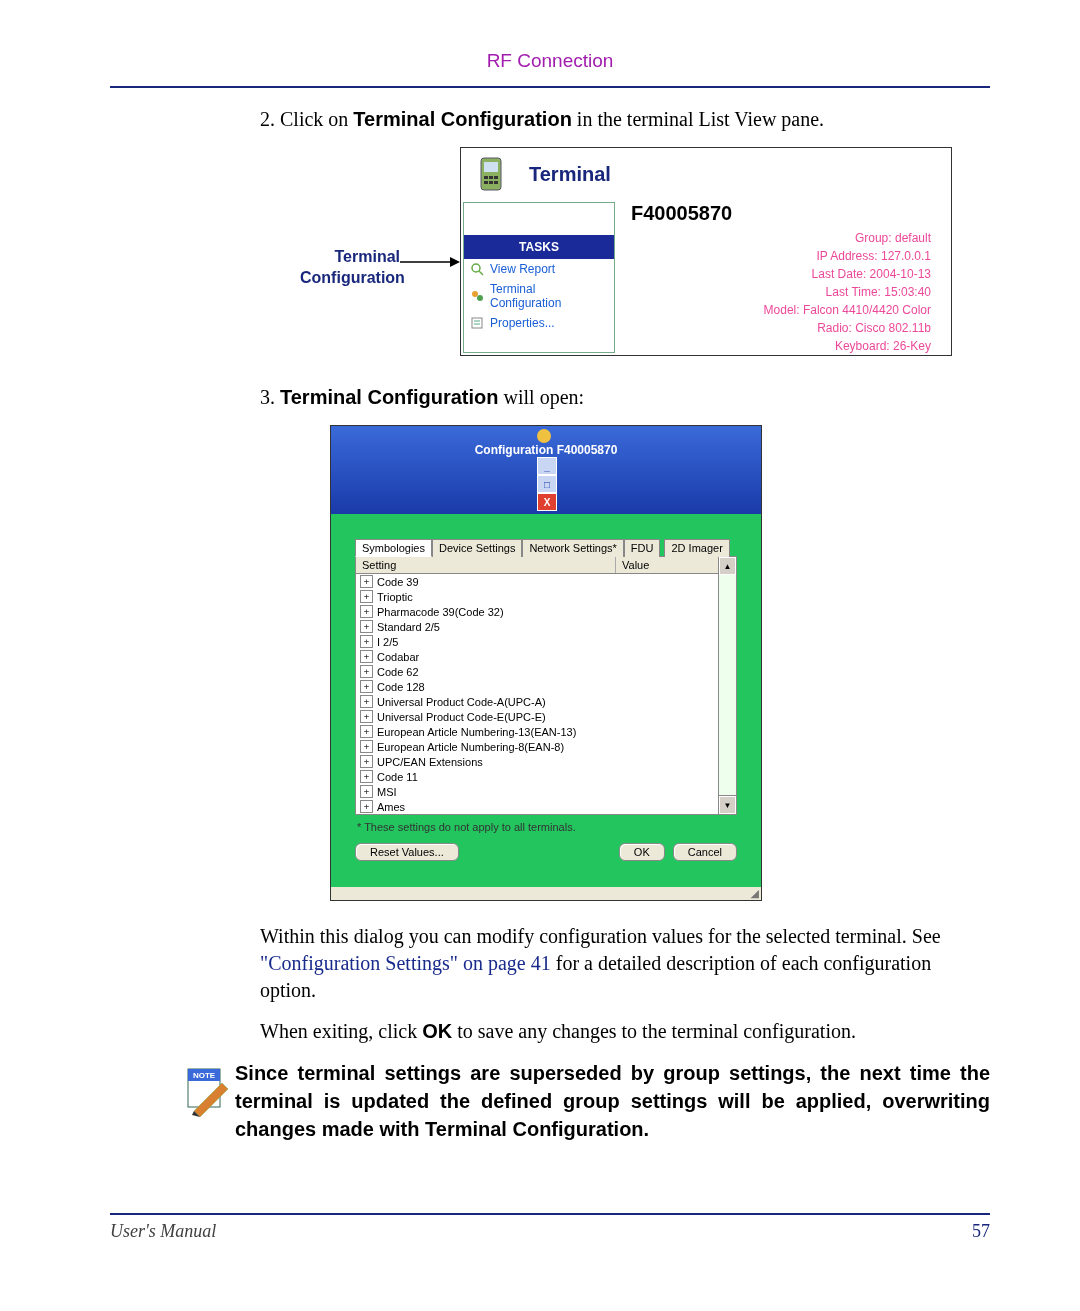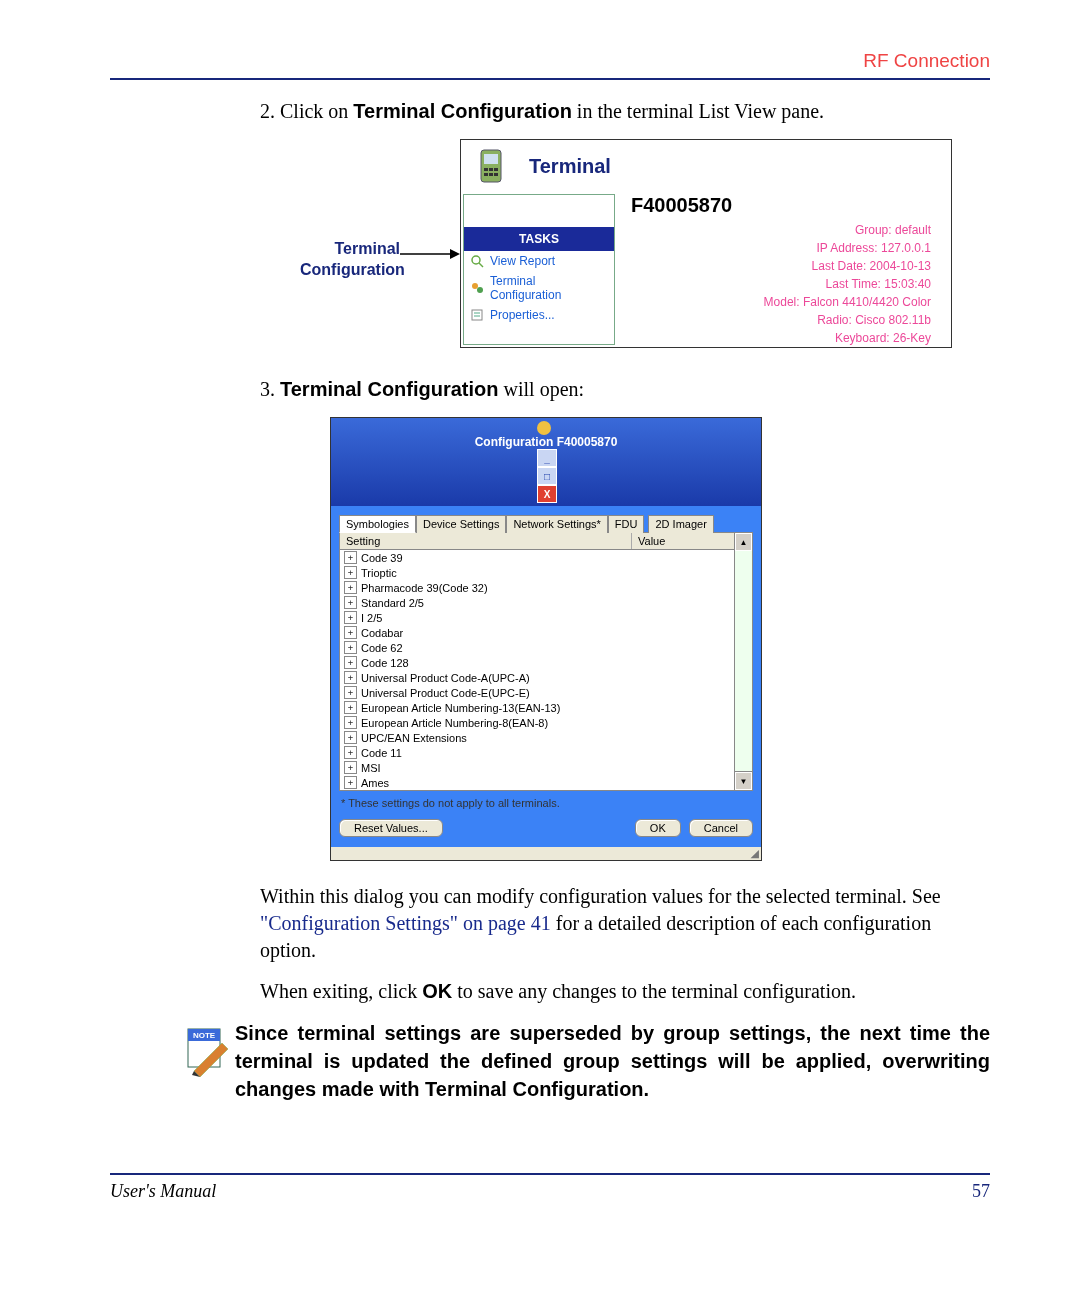--- a/index.html
+++ b/index.html
@@ -1,16 +1,16 @@
 <!DOCTYPE html>
 <html><head>
 <meta charset="utf-8">
 <style>
   body { margin:0; font-family: Georgia, 'Times New Roman', serif; background:#fff; color:#000; width:1080px; padding:50px 90px 40px 110px; box-sizing:border-box; }
-  .header-right { text-align:right; color:#ef4444; font-family: Verdana, Arial, sans-serif; font-size:19px; margin-bottom:6px; }
+  .header-right { text-align:center; color:#a21caf; font-family: Verdana, Arial, sans-serif; font-size:19px; margin-bottom:14px; }
   .hr-top { border-top:2px solid #18277b; margin-bottom:18px; }
   .step { font-size:20px; margin-left:150px; text-indent:-26px; padding-left:26px; line-height:1.35; margin-bottom:14px; }
   .bold-sans { font-family: Arial, sans-serif; font-weight:bold; }
   .fig1-wrap { display:flex; margin-left:190px; margin-bottom:28px; }
   .fig1-label { width:100px; text-align:right; color:#18277b; font-family: Arial, sans-serif; font-weight:bold; font-size:16px; padding-top:100px; line-height:1.3; }
   .fig1-arrow { width:60px; padding-top:108px; }
   .fig1-box { border:1px solid #333; width:490px; font-family: Tahoma, Arial, sans-serif; font-size:12px; background:#fff; }
   .term-header { display:flex; align-items:center; padding:8px 12px; gap:20px; }
   .term-icon { width:36px; height:36px; display:flex; align-items:center; justify-content:center; }
   .term-title { color:#18277b; font-weight:bold; font-size:20px; font-family:Verdana,Arial,sans-serif; }
@@ -25,21 +25,21 @@
   .info-lines { font-size:12px; color:#ec4899; text-align:right; line-height:1.5; padding-right:10px; }
   .info-lines div { white-space:nowrap; }
   .para { font-size:20px; margin-left:150px; line-height:1.35; margin-bottom:14px; }
   .link { color:#182a8c; }
   .dialog { border:1px solid #333; width:430px; margin-left:220px; margin-bottom:22px; font-family: Tahoma, Arial, sans-serif; font-size:11px; background:#ece9d8; }
   .dlg-title { background: linear-gradient(#3a6ad9,#1a3aa9); color:#fff; font-weight:bold; padding:3px 4px; display:flex; align-items:center; font-size:12px;flex-direction:column; }
   .dlg-title .t-icon { width:14px;height:14px; margin-right:4px; display:inline-block; background:#f0c040; border-radius:50%; }
   .dlg-title .spacer { flex:1; }
   .winbtn { width:18px; height:16px; margin-left:2px; background:#c9d6f3; border:1px solid #fff; display:inline-flex; align-items:center; justify-content:center; font-size:10px; color:#1a3aa9; font-family:Arial; }
   .winbtn.close { background:#e04030; color:#fff; font-weight:bold; }
-  .dlg-body { background:#3b82f6; padding:8px; }
+  .dlg-body { background:#22c55e; padding:24px; }
   .tabs { display:flex; font-size:11px; border-bottom:1px solid #888; }
   .tab { padding:2px 6px; background:#ece9d8; border:1px solid #888; border-bottom:none; margin-right:0px; position:relative; top:1px; cursor:pointer; }
   .tab.active { background:#fff; border-bottom:1px solid #fff; }
   .tab.gap { margin-left:4px; }
   .tree-wrap { display:flex; border:1px solid #888; border-top:none; background:#fff; }
   .tree-head { display:flex; background:#ece9d8; border-bottom:1px solid #888; }
   .th { padding:2px 6px; font-size:11px; }
   .th-setting { flex:1; border-right:1px solid #aaa; }
   .tree { flex:1; }
   .tree-row { display:flex; padding:1px 4px; align-items:center; border-bottom:0; }
@@ -50,21 +50,21 @@
   .sb-track { flex:1; background:#efe; }
   .footnote { font-size:11px; color:#333; padding:6px 2px 8px; }
   .dlg-buttons { display:flex; align-items:center; padding:2px 0; }
   .dlg-buttons .spacer { flex:1; }
   .btn { border:1px solid #888; background:#ece9d8; padding:2px 14px; font-size:11px; border-radius:6px; margin-left:8px; cursor:pointer; box-shadow:inset 1px 1px #fff; }
   .resize { text-align:right; font-size:11px; color:#777; padding-right:2px; }
   .note-row { display:flex; margin-left:70px; margin-bottom:40px; }
   .note-icon { width:70px; padding-top:4px; }
   .note-text { font-family: Arial, sans-serif; font-weight:bold; font-size:20px; line-height:1.4; text-align:justify; }
   .footer { border-top:2px solid #18277b; margin-top:70px; display:flex; font-size:18px; padding-top:6px; }
-  .footer-left { font-style:italic; color:#000000; flex:1; font-family:Georgia,serif; }
+  .footer-left { font-style:italic; color:#404040; flex:1; font-family:Georgia,serif; }
   .footer-right { color:#18277b; font-family:Georgia,serif; }
 </style>
 </head>
 <body>
 
 <div class="header-right">RF Connection</div>
 <div class="hr-top"></div>
 
 <div class="step">
   <span>2.</span>

